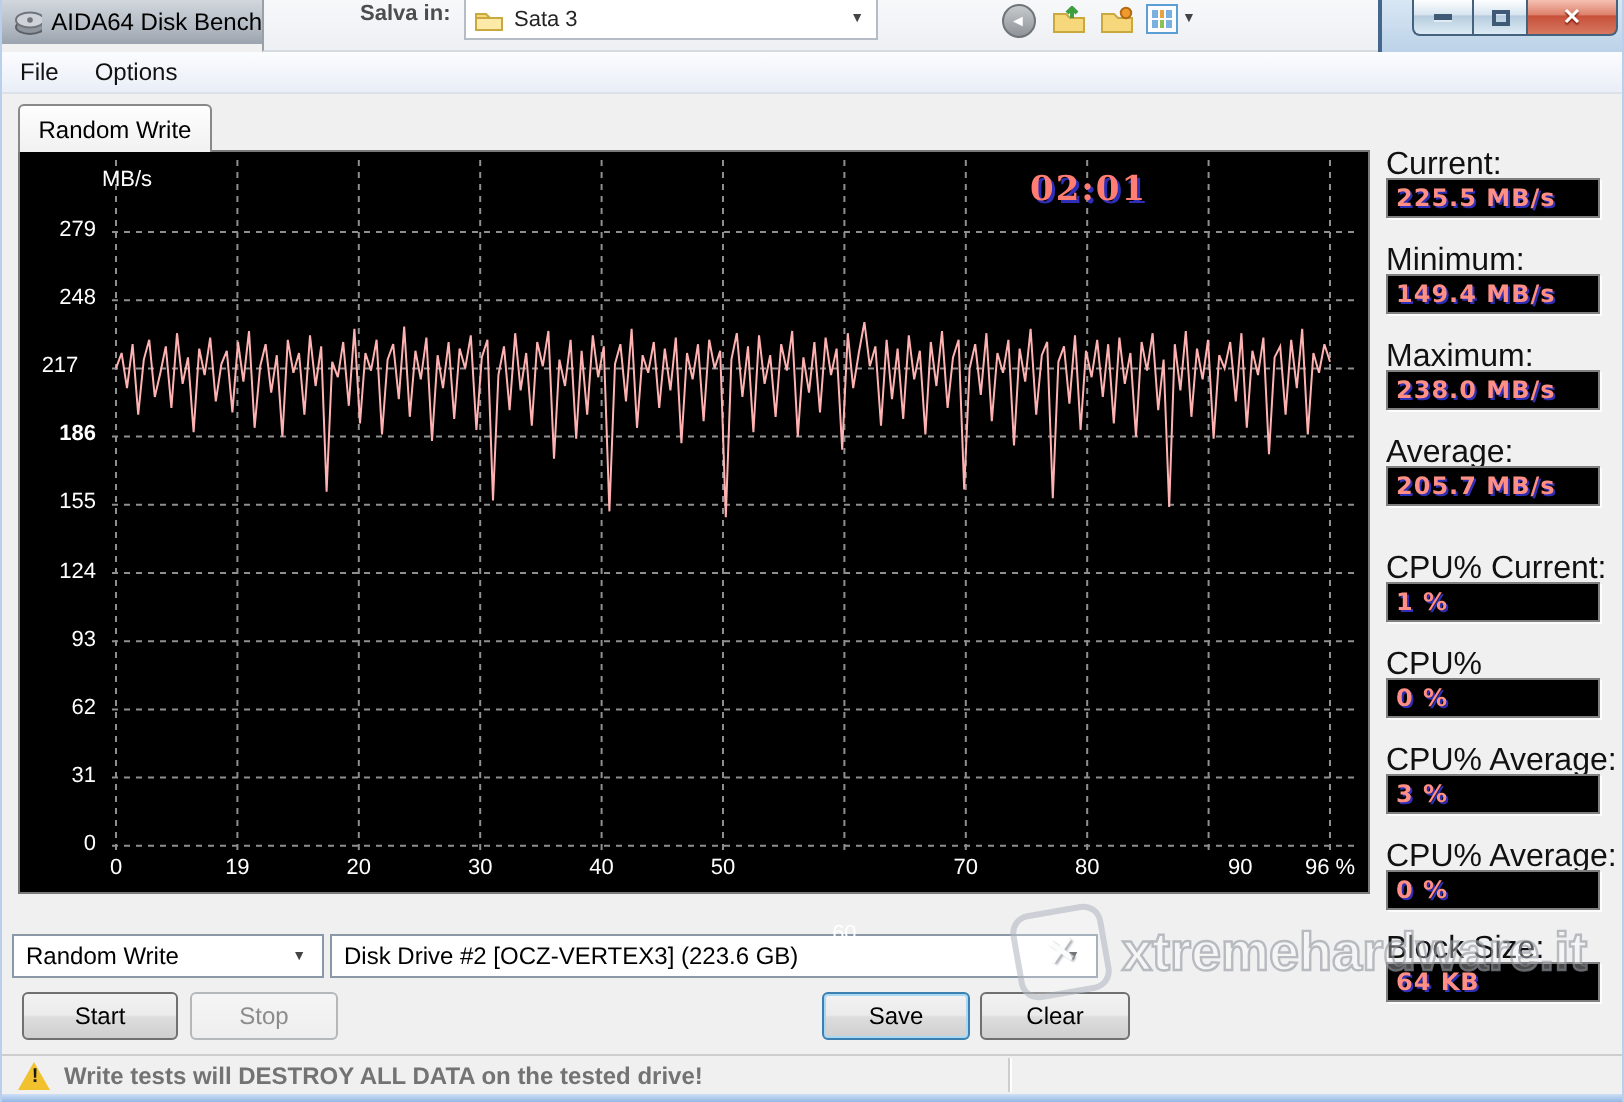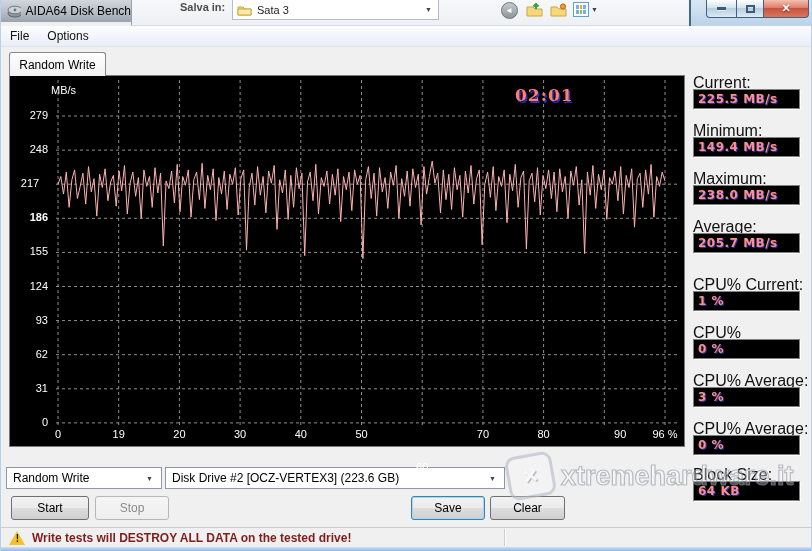--- a/index.html
+++ b/index.html
@@ -66,40 +66,40 @@
   .stat-box { position:absolute; left:692px; width:107px; height:20px; background:#000;
     border:1px solid #808080; box-shadow:1px 1px 0 #fdfdfd; color:#ff8f85; font-weight:bold;
     font-family:"DejaVu Sans", sans-serif; font-size:12px; line-height:18px; padding-left:4px;
     text-shadow:1px 1px 0 #2f2fb5; letter-spacing:0.5px; white-space:nowrap; overflow:hidden; }
 
   
   .dropdown { position:absolute; height:22px; background:#fff; border:1px solid #8a98a8;
     font-size:12px; color:#000; display:flex; align-items:center; padding:0 6px; }
   .dropdown .txt { flex:1; white-space:nowrap; overflow:hidden; }
   .dd-test { left:5px; top:467px; width:156px; }
-  .dd-drive { left:164px; top:467px; width:340px; }
+  .dd-drive { left:164px; top:467px; width:384px; }
   .btn { position:absolute; height:24px; border:1px solid #707070; border-radius:3px;
     background:linear-gradient(#f2f2f2,#ebebeb 48%,#dddddd 52%,#cfcfcf); font-size:12px; color:#000;
     display:flex; align-items:center; justify-content:center; font-family:"Liberation Sans", sans-serif; }
   .btn-start { left:10px; top:496px; width:78px; }
   .btn-stop  { left:94px; top:496px; width:74px; border-color:#b5b8ba; color:#8b8b8b;
     background:linear-gradient(#f5f5f5,#eeeeee); }
   .btn-save  { left:410px; top:496px; width:74px; border-color:#3c7fb1; box-shadow:inset 0 0 0 1px #a9d9f2; }
   .btn-clear { left:489px; top:496px; width:75px; }
 
   
   .statusbar { position:absolute; left:0; top:527px; width:812px; height:20px; background:#f0f0f0;
     border-top:1px solid #cdcdcd; display:flex; align-items:center; }
   .warn-icon { position:relative; width:17px; height:14px; margin:0 6px 0 8px; }
   .warn-icon .tri { position:absolute; left:0; top:0; width:0; height:0;
     border-left:8.5px solid transparent; border-right:8.5px solid transparent; border-bottom:14px solid #f2c12e; }
   .warn-icon .tri:before { content:""; }
   .warn-icon .bang { position:absolute; left:0; top:2px; width:17px; text-align:center;
     font-size:10px; font-weight:bold; color:#1a1a1a; }
-  .warn-text { font-size:12px; font-weight:bold; color:#7f1d1d; }
+  .warn-text { font-size:12px; font-weight:bold; color:#737373; }
   .status-divider { position:absolute; left:503px; top:529px; height:17px; width:1px; background:#cdcdcd;
     box-shadow:1px 0 0 #fff; }
 
   
   .win-bottom { position:absolute; left:0; bottom:0; width:812px; height:4px;
     background:linear-gradient(#cfe0f5,#93b7e4); }
 
   
   .watermark { position:absolute; left:506px; top:454px; display:flex; align-items:center; gap:7px;
     z-index:9; pointer-events:none; opacity:.75; }

